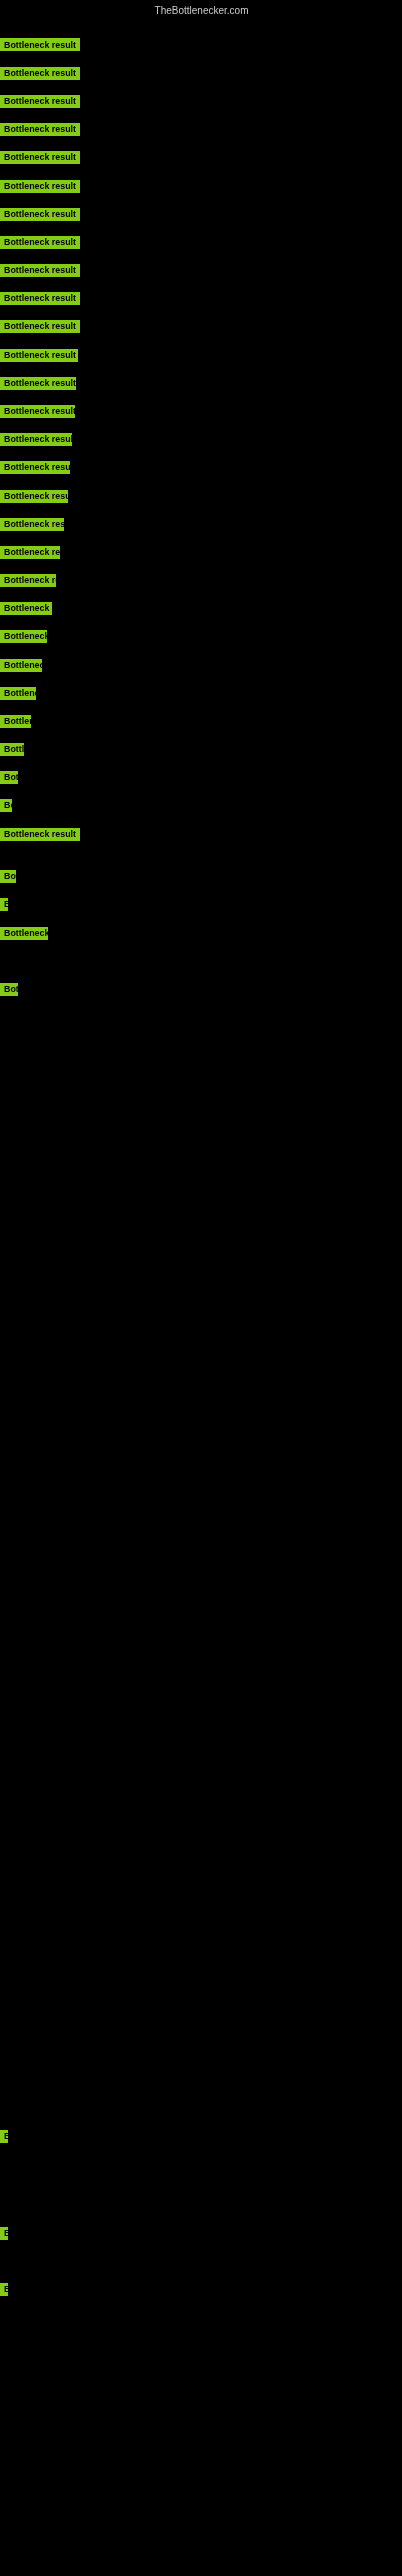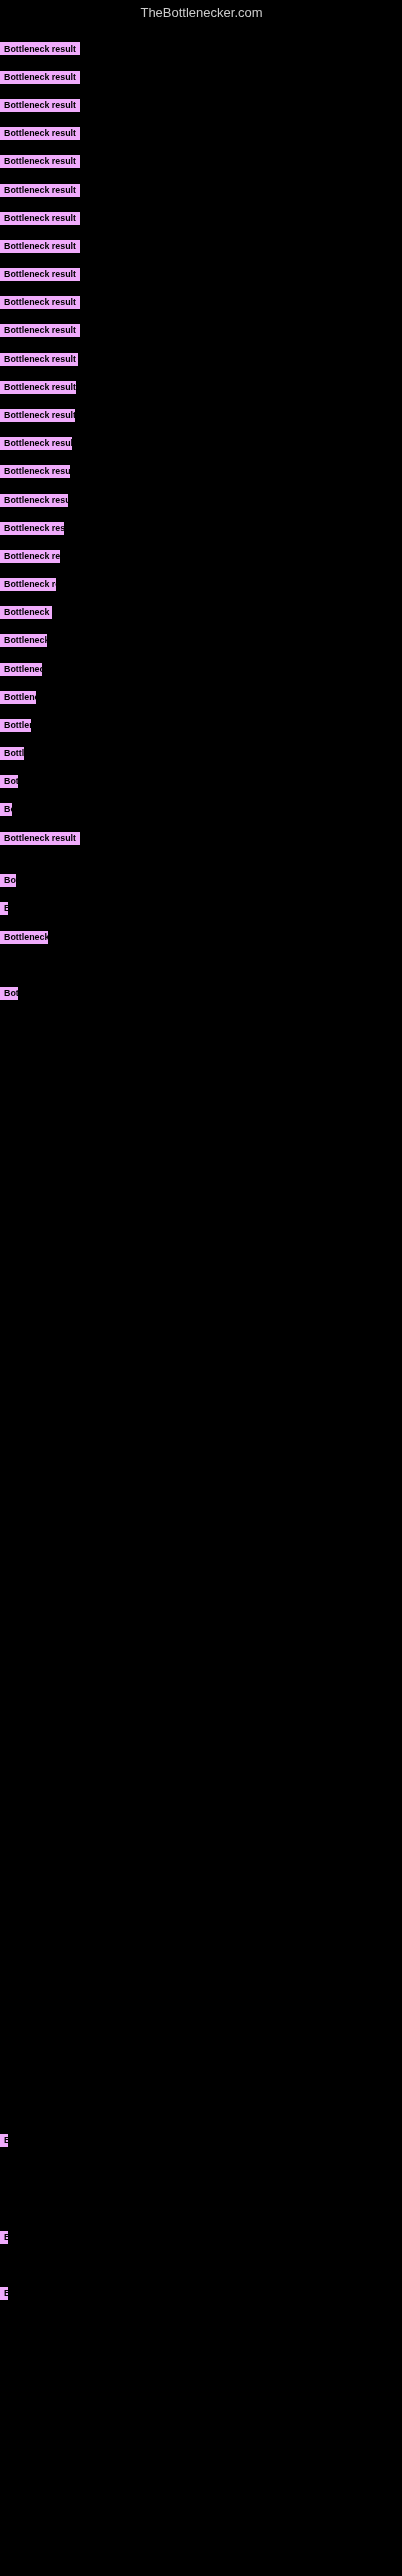--- a/index.html
+++ b/index.html
@@ -12,27 +12,27 @@
       background-color: #000000;
       width: 403px;
       min-height: 2576px;
       font-family: Arial, sans-serif;
       position: relative;
     }
 
     .site-title {
       text-align: center;
       color: #cccccc;
-      font-size: 13px;
+      font-size: 10px;
       padding: 4.8px 0;
       width: 100%;
     }
 
     .bottleneck-badge {
-      background-color: #f0abfc;
+      background-color: #84cc16;
       color: #000000;
       font-size: 8.9px;
       font-weight: bold;
       padding: 1.6px 4px;
       display: inline-block;
       position: absolute;
       left: 0;
       white-space: nowrap;
       overflow: hidden;
     }

